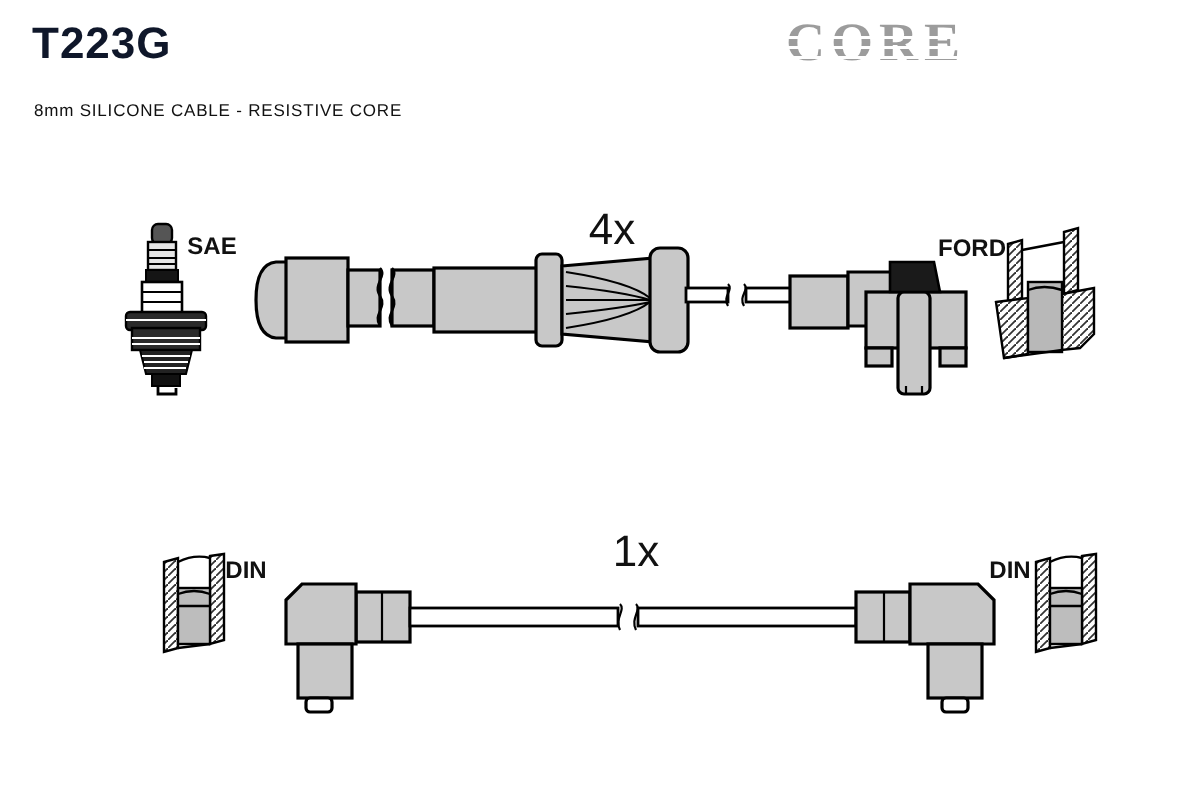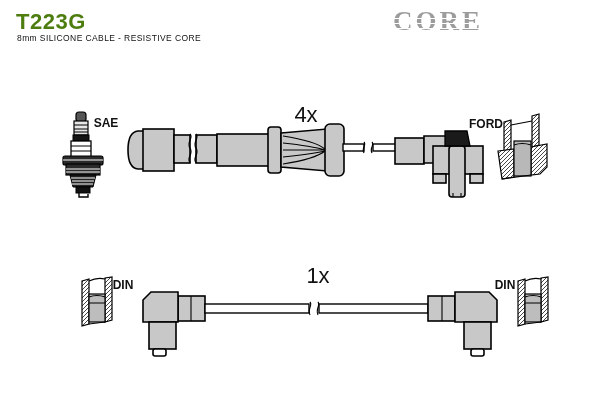--- a/index.html
+++ b/index.html
@@ -1,21 +1,21 @@
 <!DOCTYPE html>
 <html><head>
 <meta charset="utf-8">
 <style>
   html,body{margin:0;padding:0;background:#fff;}
   body{width:600px;height:400px;position:relative;overflow:hidden;
        font-family:"Liberation Sans", sans-serif;}
 
   .part-number{position:absolute;left:16px;top:9px;font-size:22px;font-weight:bold;
-               color:#4d7c0f;letter-spacing:0.5px;}
-  .subtitle{position:absolute;left:17px;top:33px;font-size:8.5px;color:#111;
+               color:#0f172a;letter-spacing:0.5px;}
+  .subtitle{position:absolute;left:17px;top:50px;font-size:8.5px;color:#111;
             letter-spacing:0.4px;}
 
   .brand-logo{position:absolute;left:393px;top:7px;width:110px;height:28px;
               font-family:"Liberation Serif", serif;font-weight:bold;
               font-size:27px;line-height:28px;letter-spacing:3px;
               color:#9c9c9c;}
   @supports ((-webkit-background-clip:text) or (background-clip:text)){
     .brand-logo{
       color:transparent;
       background-image:linear-gradient(to bottom,

